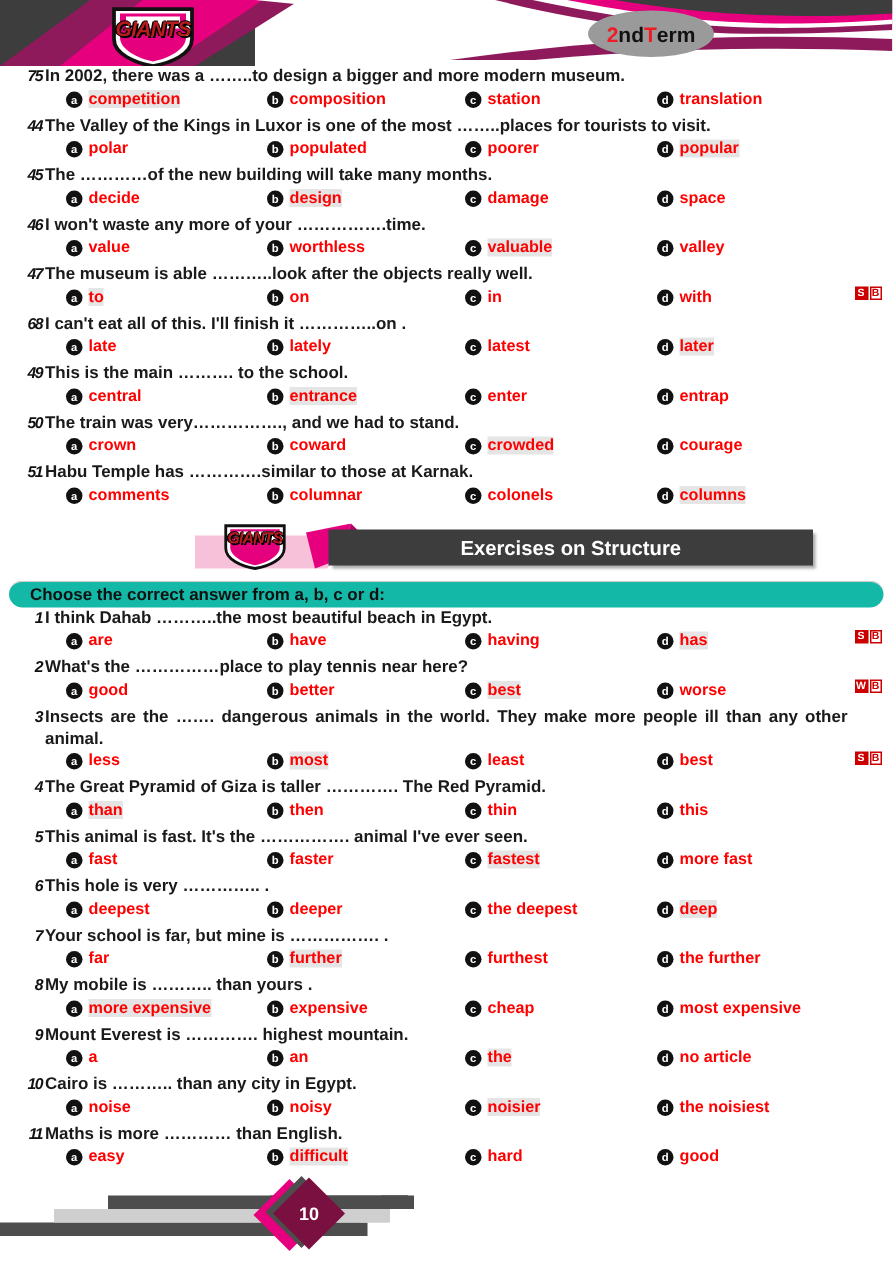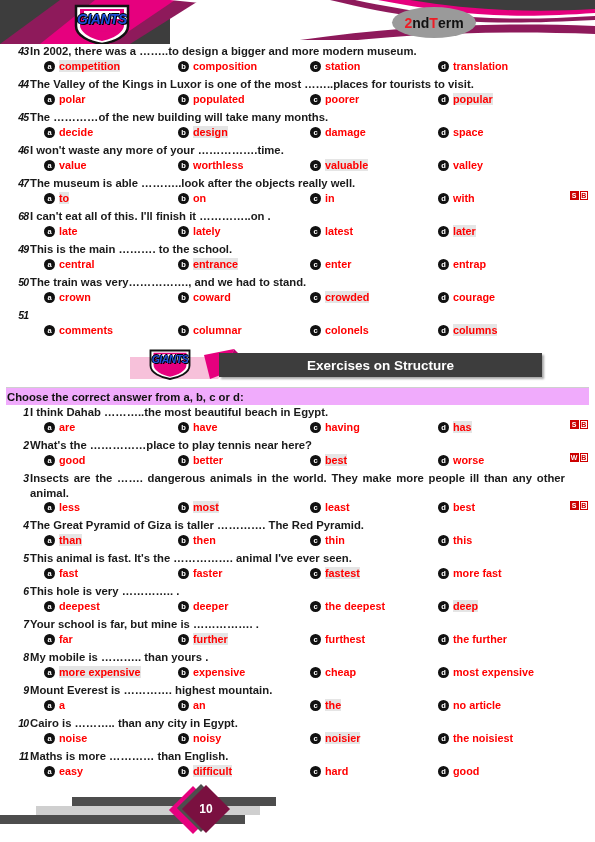--- a/index.html
+++ b/index.html
@@ -9,21 +9,21 @@
     position:relative;overflow:hidden;
   }
 
   
   .header{position:absolute;top:0;left:0;width:595px;height:44px;overflow:hidden;}
   .hdr-dark{position:absolute;left:0;top:0;width:170px;height:44px;background:#3d3d3d;}
   .hdr-svg{position:absolute;left:0;top:0;}
 
   .logo-shield{position:absolute;left:62px;top:2px;width:80px;height:44px;z-index:6;}
   .shield-txt{position:absolute;left:0;top:9px;width:80px;text-align:center;
-      font-size:14px;font-weight:bold;font-style:italic;color:#1d4ed8;
+      font-size:14px;font-weight:bold;font-style:italic;color:#b91c1c;
       letter-spacing:-0.5px;font-family:"Liberation Sans",sans-serif;
       text-shadow:1px 1px 0 #000,-1px 0 0 #000,0 -1px 0 #000;}
   .shield-sub{position:absolute;left:0;top:24px;width:80px;text-align:center;
       font-size:7px;font-weight:bold;color:#e2007f;font-style:italic;}
 
   .term-badge{position:absolute;left:392px;top:7px;width:84px;height:31px;
       background:#9a9a9a;border-radius:50%;z-index:7;
       display:flex;align-items:center;justify-content:center;}
   .term-badge span{font-size:14px;font-weight:bold;font-family:"Liberation Sans",sans-serif;}
   .t-red{color:#ee1c25;}
@@ -63,22 +63,22 @@
   .banner-box{position:absolute;left:219px;top:6px;width:323px;height:24px;
       background:#3d3d3d;display:flex;align-items:center;justify-content:center;
       box-shadow:2px 2px 2px rgba(0,0,0,.35);}
   .banner-box span{color:#ffffff;font-size:13.5px;font-weight:bold;
       font-family:"Liberation Sans",sans-serif;}
   .ribbon{position:absolute;left:130px;top:2px;width:110px;height:38px;}
   .blogo{position:absolute;left:140px;top:0px;width:60px;height:34px;z-index:5;}
   .blogo .shield-txt{top:6px;width:60px;font-size:10.5px;}
   .blogo .shield-sub{top:18px;width:60px;font-size:5.5px;}
 
-  .instr{margin:0 6px 0 6px;background:#f0abfc;height:17px;display:flex;
-      align-items:center;padding-left:1px;border-top:1px solid #cfcfcf;}
+  .instr{margin:0 6px 0 6px;background:#14b8a6;height:17px;display:flex;
+      align-items:center;padding-left:14px;border-top:1px solid #cfcfcf;border-radius:9px;}
   .instr span{font-size:11.3px;font-weight:bold;color:#111;}
 
   
   .footer{position:absolute;left:0;bottom:0;width:595px;height:62px;}
   .fbar{position:absolute;}
   .f1{left:72px;top:17px;width:200px;height:9px;background:#4d4d4d;}
   .f2{left:36px;top:26px;width:223px;height:9px;background:#cfcfcf;}
   .f3{left:0px;top:35px;width:245px;height:9px;background:#4d4d4d;}
   .f4{left:180px;top:17px;width:96px;height:9px;background:#4d4d4d;}
   .f5{left:240px;top:26px;width:20px;height:9px;background:#cfcfcf;}
@@ -125,21 +125,21 @@
       <span class="t-blk">nd</span>
       <span class="t-red">T</span>
       <span class="t-blk">erm</span>
   </div>
 </div>
 
 <div class="sheet">
   <div id="vocab-list">
       <div>
         <div class="qrow">
-          <span class="qnum">43</span>
+          <span class="qnum">75</span>
           <div class="qtext">In 2002, there was a ……..to design a bigger and more modern museum.</div>
         </div>
         <div class="opts">
           <div class="opt">
             <span class="bullet">a</span>
             <span class="otxt hl">competition</span>
           </div>
           <div class="opt">
             <span class="bullet">b</span>
             <span class="otxt">composition</span>
@@ -322,20 +322,21 @@
           </div>
           <div class="opt">
             <span class="bullet">d</span>
             <span class="otxt">courage</span>
           </div>
         </div>
       </div>
       <div>
         <div class="qrow">
           <span class="qnum">51</span>
+          <div class="qtext">Habu Temple has ………….similar to those at Karnak.</div>
         </div>
         <div class="opts">
           <div class="opt">
             <span class="bullet">a</span>
             <span class="otxt">comments</span>
           </div>
           <div class="opt">
             <span class="bullet">b</span>
             <span class="otxt">columnar</span>
           </div>

